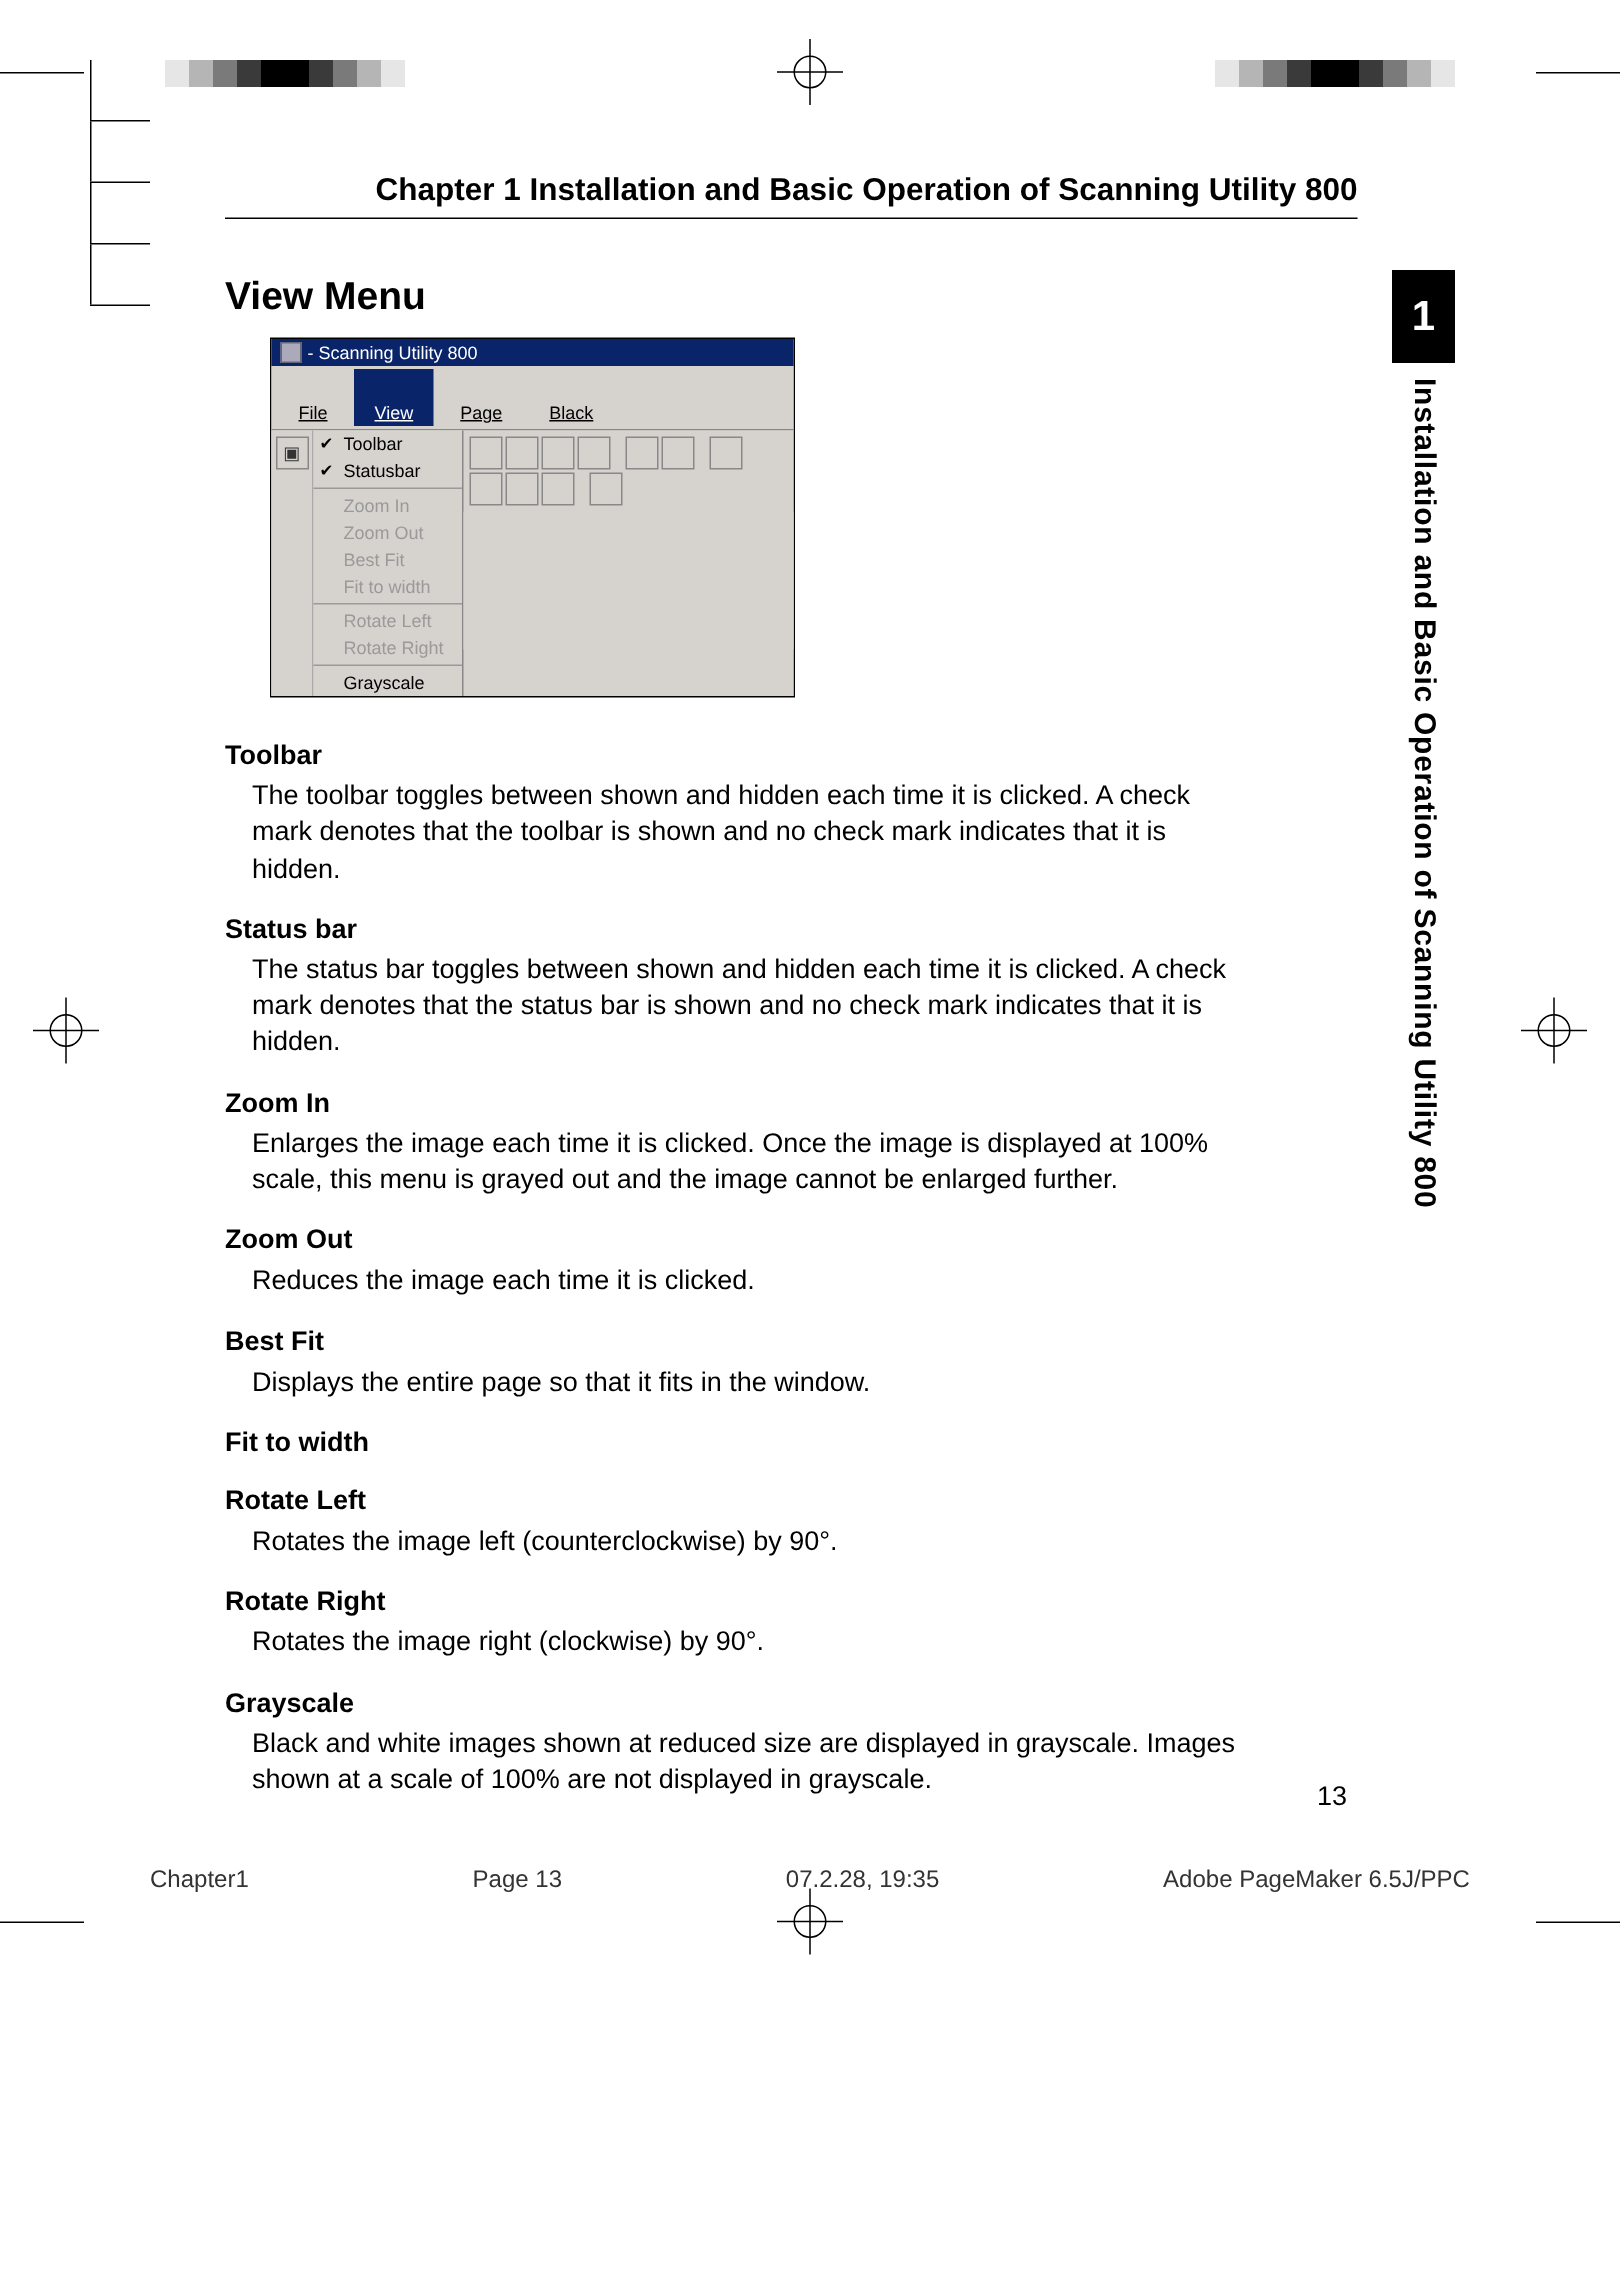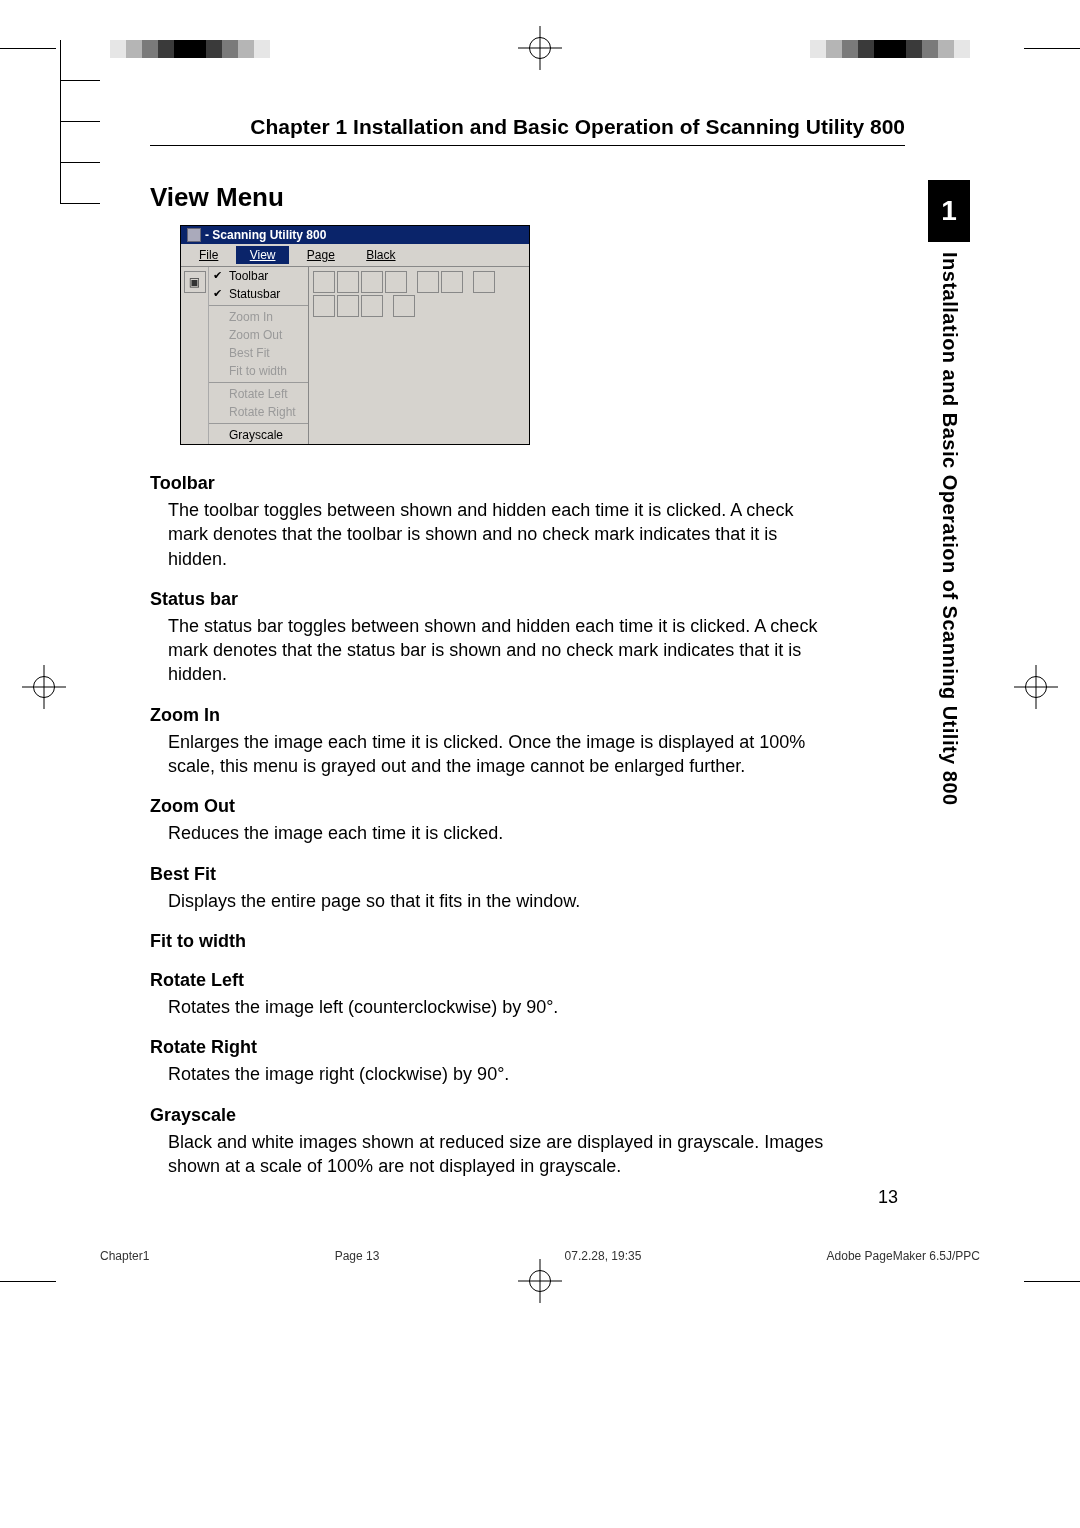--- a/index.html
+++ b/index.html
@@ -75,28 +75,28 @@
     font-size: 26px; font-weight: bold; margin: 36px 0 12px 0;
   }
 
   
   .shot {
     width: 350px; margin-left: 30px; border:1px solid #000;
     font-family: Tahoma, "MS Sans Serif", Arial, sans-serif;
   }
   .shot .titlebar {
     background: linear-gradient(#0a246a,#0a246a);
-    color:#fff; font-size:12px; font-weight:bold;
+    color:#fff; font-size:12px; font-weight:normal;
     padding:2px 6px; display:flex; align-items:center; gap:4px;
   }
   .shot .titlebar .ticon { width:14px; height:14px; background:#aab; border:1px solid #667; display:inline-block; }
   .shot .menubar { background:#d6d3ce; font-size:12px; padding:2px 4px; border-bottom:1px solid #888; }
   .shot .menubar span{ padding:1px 7px; display:inline-block; }
   .shot .menubar .sel { background:#0a246a; color:#fff; }
-  .shot .menubar .ul { text-decoration: underline; }
+  .shot .menubar .ul { text-decoration: underline; margin-top: 20px; }
   .shot .body { display:flex; background:#d6d3ce; }
   .shot .leftcol { width:28px; background:#d6d3ce; border-right:1px solid #aaa; padding-top:2px; }
   .shot .leftcol .btn{ width:22px;height:22px;margin:2px auto;border:1px solid #888;background:#d6d3ce;display:flex;align-items:center;justify-content:center;font-size:12px;color:#333;}
   .shot .dropdown {
     width: 100px; background:#d6d3ce; border-right:1px solid #888;
     font-size:12px;
   }
   .shot .dropdown .mi { padding:2px 6px 2px 20px; position:relative; }
   .shot .dropdown .mi .chk::before{content:"✔"; position:absolute; left:4px; font-size:11px;}
   .shot .dropdown .dis { color:#9a9a9a; }
@@ -128,21 +128,21 @@
   .tabtext {
     writing-mode: vertical-rl; text-orientation: mixed;
     font-size:20px; font-weight:bold; margin-top:10px; letter-spacing:.5px;
     white-space:nowrap;
   }
 
   .pagenum { position:absolute; right:182px; bottom:320px; font-size:18px; }
 
   .slug {
     position:absolute; left:100px; right:100px; bottom:265px;
-    font-size:12px; color:#333; display:flex; justify-content:space-between;gap:15px;
+    font-size:16px; color:#333; display:flex; justify-content:space-between;gap:15px;
   }
 </style>
 </head>
 <body>
 
 <div class="page">
 
   <div class="regmarks top">
     <div class="tickline left"></div>
     <div class="bar-row left-set">

